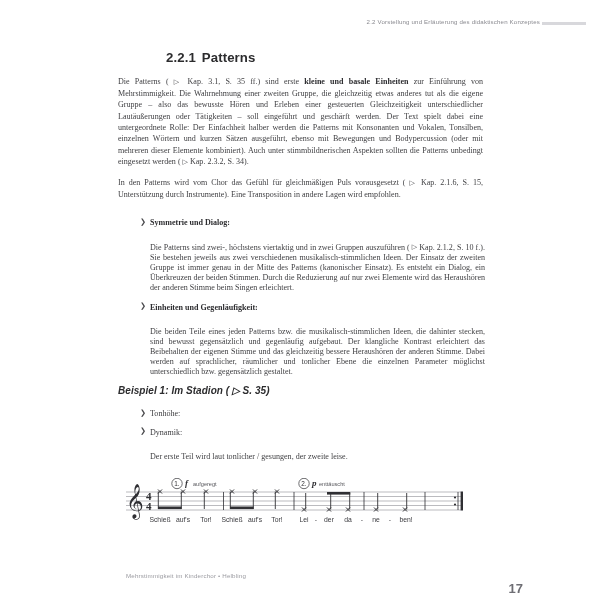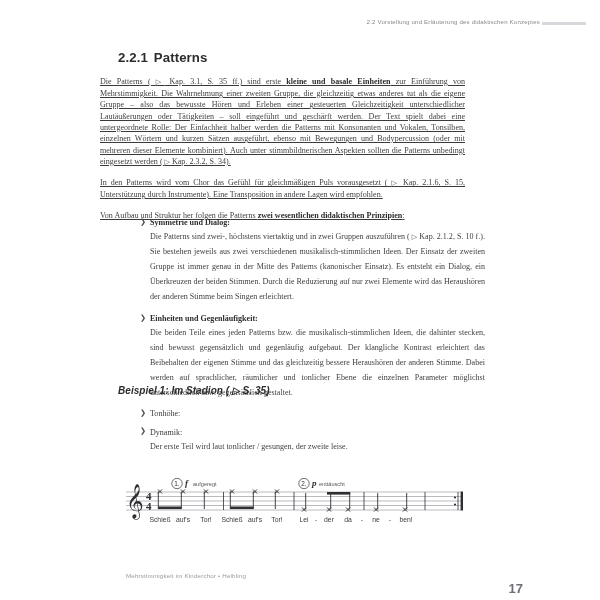--- a/index.html
+++ b/index.html
@@ -41,29 +41,28 @@
   .section-title {
     position: absolute;
     left: 118px;
     top: 50px;
     font-family: "Liberation Sans", sans-serif;
     font-weight: bold;
     font-size: 13.2px;
     letter-spacing: 0.1px;
     color: #2c2c2e;
   }
-  .section-title .num { margin-right: 6px; }
+  .section-title .num { margin-right: 6px; margin-left: 48px; }
 
   
   .body {
     position: absolute;
-    left: 100px;
+    left: 118px;
     top: 76px;
     width: 365px;
-    text-decoration: underline;
   }
   p.para {
     margin: 0 0 9.5px 0;
     font-size: 8.05px;
     line-height: 11.35px;
     text-align: justify;
     color: #3f3f42;
     hyphens: auto;
   }
   p.para:last-child { margin-bottom: 0; }
@@ -95,23 +94,24 @@
     position: absolute;
     left: 0;
     top: -0.4px;
     font-size: 7.2px;
     font-weight: normal;
     color: #4a4a4d;
   }
   .bullet-body {
     margin-left: 10px;
     font-size: 8.05px;
-    line-height: 15px;
+    line-height: 10px;
     text-align: justify;
     color: #3f3f42;
+    margin-top: 14px;
   }
 
   
   .example-title {
     position: absolute;
     left: 118px;
     top: 385px;
     font-family: "Liberation Sans", sans-serif;
     font-style: italic;
     font-weight: bold;
@@ -168,21 +168,20 @@
   <div class="running-head">2.2  Vorstellung und Erläuterung des didaktischen Konzeptes</div>
   <div class="running-head-rule"></div>
 
   <div class="section-title">
     <span class="num">2.2.1</span><span>Patterns</span>
   </div>
 
   <div class="body">
     <p class="para">Die Patterns ( <span class="tri">▷</span> Kap. 3.1, S. 35 ff.) sind erste <span class="b">kleine und basale Einheiten</span> zur Einführung von Mehrstimmigkeit. Die Wahrnehmung einer zweiten Gruppe, die gleichzeitig etwas anderes tut als die eigene Gruppe – also das bewusste Hören und Erleben einer gesteuerten Gleichzeitigkeit unterschiedlicher Lautäußerungen oder Tätigkeiten – soll eingeführt und geschärft werden. Der Text spielt dabei eine untergeordnete Rolle: Der Einfachheit halber werden die Patterns mit Konsonanten und Vokalen, Tonsilben, einzelnen Wörtern und kurzen Sätzen ausgeführt, ebenso mit Bewegungen und Bodypercussion (oder mit mehreren dieser Elemente kombiniert). Auch unter stimmbildnerischen Aspekten sollten die Patterns unbedingt eingesetzt werden ( <span class="tri">▷</span> Kap. 2.3.2, S. 34).</p>
     <p class="para">In den Patterns wird vom Chor das Gefühl für gleichmäßigen Puls vorausgesetzt ( <span class="tri">▷</span> Kap. 2.1.6, S. 15, Unterstützung durch Instrumente). Eine Transposition in andere Lagen wird empfohlen.</p>
-    <p class="para">Von Aufbau und Struktur her folgen die Patterns <span class="b">zwei wesentlichen didaktischen Prinzipien</span>:</p>
   </div>
 
   <div class="bullets">
     <div class="bullet-item">
       <div class="bullet-head">
         <span class="arrow">❯</span><span>Symmetrie und Dialog:</span>
       </div>
       <div class="bullet-body">Die Patterns sind zwei-, höchstens viertaktig und in zwei Gruppen auszuführen ( <span class="tri">▷</span> Kap. 2.1.2, S. 10 f.). Sie bestehen jeweils aus zwei verschiedenen musikalisch-stimmlichen Ideen. Der Einsatz der zweiten Gruppe ist immer genau in der Mitte des Patterns (kanonischer Einsatz). Es entsteht ein Dialog, ein Überkreuzen der beiden Stimmen. Durch die Reduzierung auf nur zwei Elemente wird das Heraushören der anderen Stimme beim Singen erleichtert.</div>
     </div>
     <div class="bullet-item">

